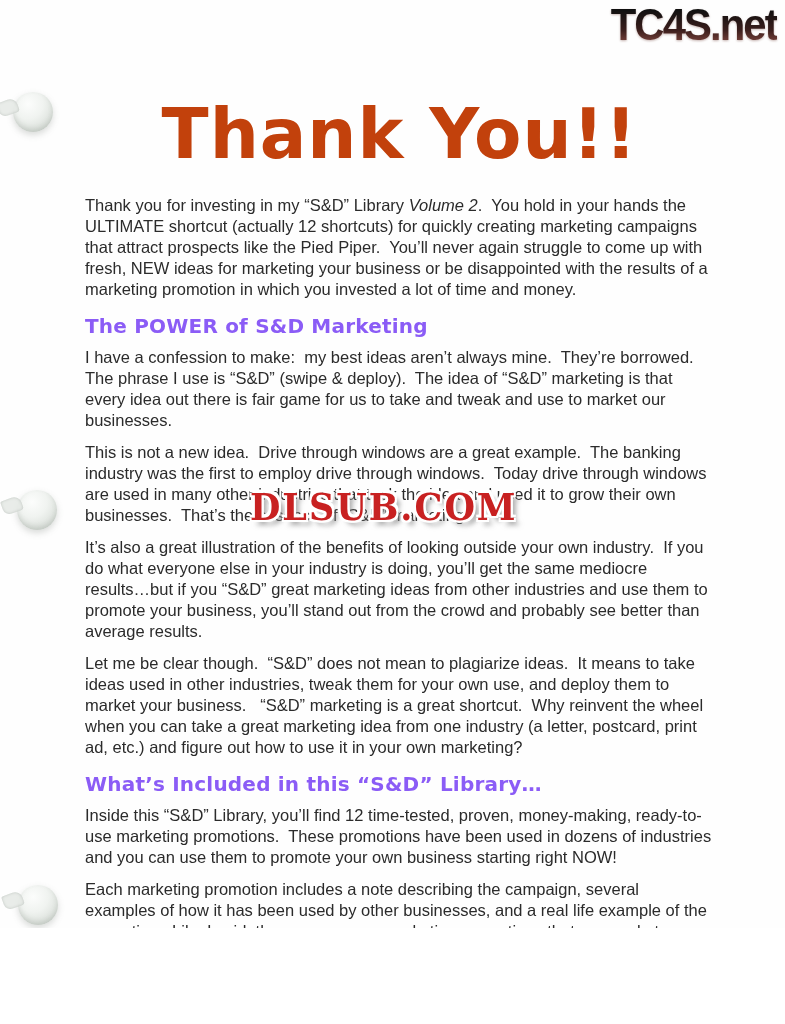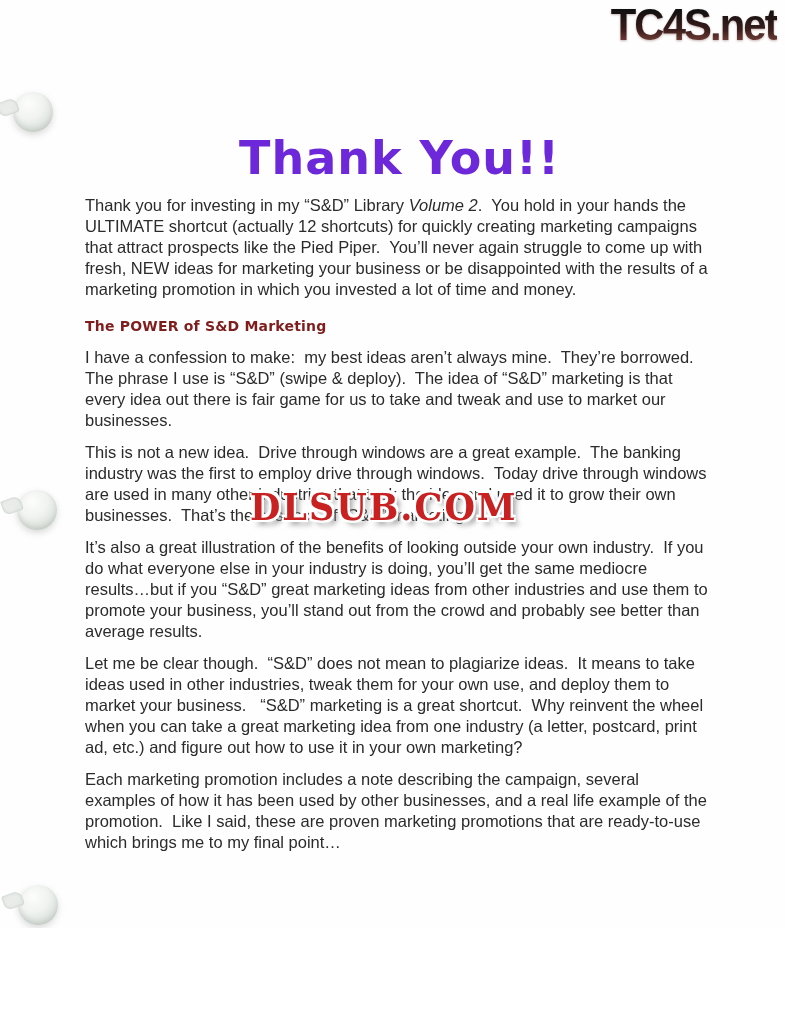--- a/index.html
+++ b/index.html
@@ -64,47 +64,46 @@
   .title {
     position: absolute;
     top: 94px;
     left: 0;
     width: 785px;
     text-align: center;
     padding-left: 14px;
     box-sizing: border-box;
     font-family: "DejaVu Sans", sans-serif;
     font-weight: bold;
-    font-size: 46px;
+    font-size: 69px;
     letter-spacing: 1px;
-    color: #6d28d9;
-    margin-top: 37px;
+    color: #c2410c;
   }
 
   
   .content {
     position: absolute;
     left: 85px;
     top: 195px;
     width: 628px;
     color: #2b2b2b;
     font-size: 16.5px;
     line-height: 21px;
   }
   .content p {
     margin: 0 0 11px 0;
     white-space: pre-wrap;
   }
   .content em { font-style: italic; }
   .content h2 {
     font-family: "DejaVu Sans", sans-serif;
     font-weight: bold;
-    font-size: 14px;
+    font-size: 20px;
     letter-spacing: 0.2px;
-    color: #7f1d1d;
+    color: #8b5cf6;
     margin: 16px 0 10px 0;
   }
 
   
   .dlsub {
     position: absolute;
     left: 250px;
     top: 484px;
     z-index: 5;
     font-family: "DejaVu Serif", serif;
@@ -159,21 +158,23 @@
     <h2>The POWER of S&amp;D Marketing</h2>
 
     <p>I have a confession to make:  my best ideas aren’t always mine.  They’re borrowed.  The phrase I use is “S&amp;D” (swipe &amp; deploy).  The idea of “S&amp;D” marketing is that every idea out there is fair game for us to take and tweak and use to market our businesses.</p>
 
     <p>This is not a new idea.  Drive through windows are a great example.  The banking industry was the first to employ drive through windows.  Today drive through windows are used in many other industries that took the idea and used it to grow their own businesses.  That’s the essence of “S&amp;D” marketing.</p>
 
     <p>It’s also a great illustration of the benefits of looking outside your own industry.  If you do what everyone else in your industry is doing, you’ll get the same mediocre results…but if you “S&amp;D” great marketing ideas from other industries and use them to promote your business, you’ll stand out from the crowd and probably see better than average results.</p>
 
     <p>Let me be clear though.  “S&amp;D” does not mean to plagiarize ideas.  It means to take ideas used in other industries, tweak them for your own use, and deploy them to market your business.   “S&amp;D” marketing is a great shortcut.  Why reinvent the wheel when you can take a great marketing idea from one industry (a letter, postcard, print ad, etc.) and figure out how to use it in your own marketing?</p>
 
+    <h2>What’s Included in this “S&amp;D” Library…</h2>
 
+    <p>Inside this “S&amp;D” Library, you’ll find 12 time-tested, proven, money-making, ready-to-use marketing promotions.  These promotions have been used in dozens of industries and you can use them to promote your own business starting right NOW!</p>
 
     <p>Each marketing promotion includes a note describing the campaign, several examples of how it has been used by other businesses, and a real life example of the promotion.  Like I said, these are proven marketing promotions that are ready-to-use which brings me to my final point…</p>
 
   </div>
 
   <div class="dlsub">DLSUB.COM</div>
 
 
 </div>
 

